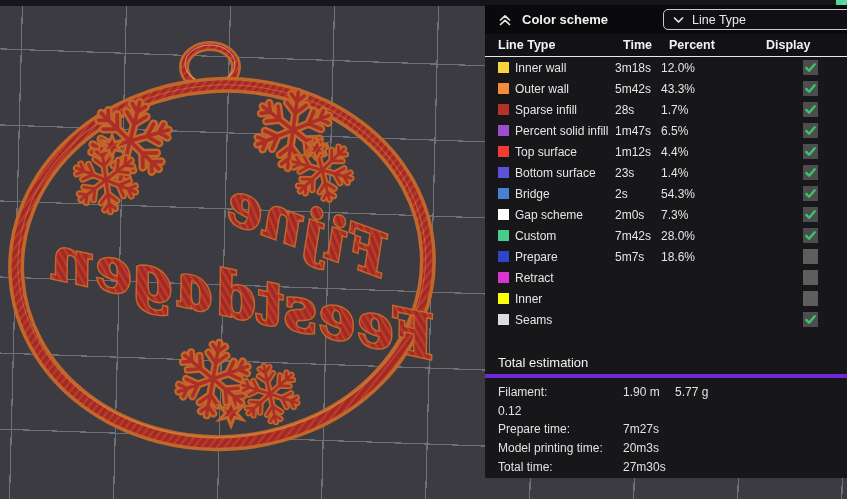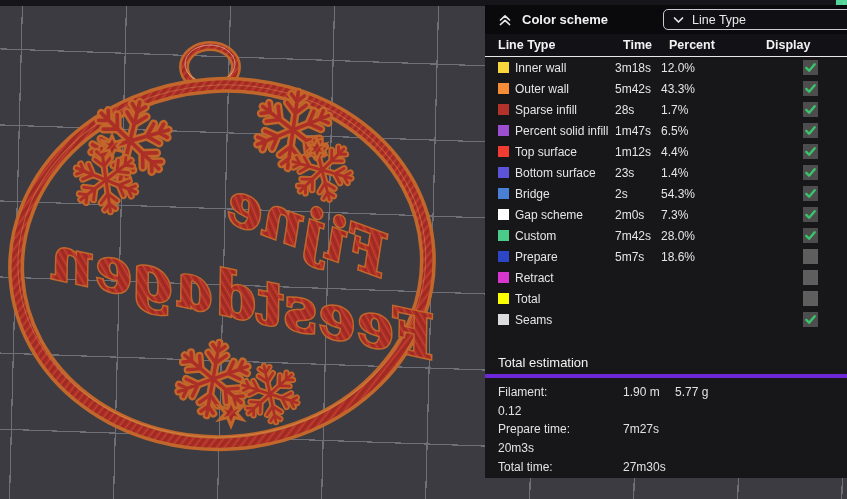--- a/index.html
+++ b/index.html
@@ -311,21 +311,21 @@
     </div>
     <div class="row">
       <span class="sw" style="background: rgb(216, 54, 206);"></span>
       <span>Retract</span>
       <span></span>
       <span></span>
       <span class="cb"></span>
     </div>
     <div class="row">
       <span class="sw" style="background: rgb(253, 255, 0);"></span>
-      <span>Total</span>
+      <span>Inner</span>
       <span></span>
       <span></span>
       <span class="cb"></span>
     </div>
     <div class="row">
       <span class="sw" style="background: rgb(220, 220, 222);"></span>
       <span>Seams</span>
       <span></span>
       <span></span>
       <span class="cb checked">
@@ -347,20 +347,21 @@
     <div class="stat-row">
       <span>0.12</span>
       <span></span>
     </div>
     <div class="stat-row">
       <span>Prepare time:</span>
       <span>7m27s</span>
       <span></span>
     </div>
     <div class="stat-row">
+      <span>Model printing time:</span>
       <span>20m3s</span>
       <span></span>
     </div>
     <div class="stat-row">
       <span>Total time:</span>
       <span>27m30s</span>
       <span></span>
     </div>
   </div>
 </div>

